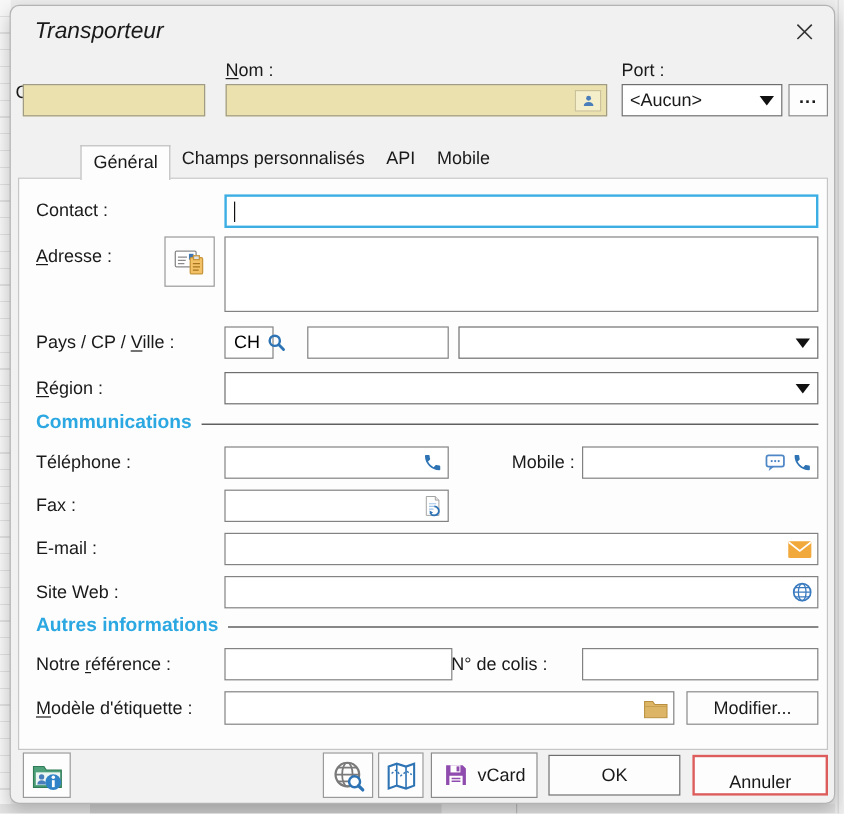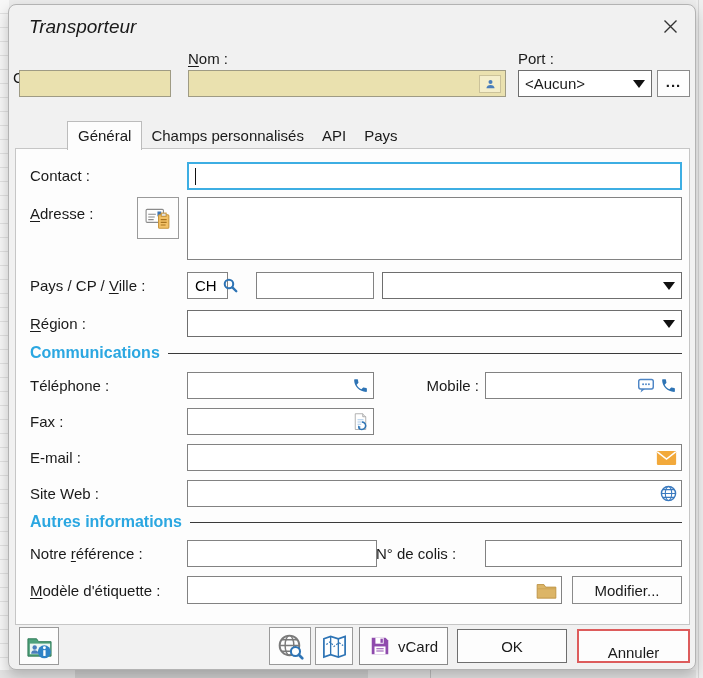--- a/index.html
+++ b/index.html
@@ -57,21 +57,21 @@
   .combo .val { flex:1; font-size:15px; white-space:nowrap; overflow:hidden; }
   .tri { width:0; height:0; border-left:6px solid transparent; border-right:6px solid transparent; border-top:8px solid #111; flex:0 0 auto; }
 
   .btn {
     position:absolute; background:#fdfdfd; border:1px solid #8a8a8a;
     font-family:"Liberation Sans",sans-serif; font-size:15px; color:#1a1a1a;
     display:flex; align-items:center; justify-content:center; gap:7px; cursor:pointer;
   }
   .btn.red { border:2px solid #DD5C5C; }
 
-  .tabs { position:absolute; left:10px; top:115px; height:29px; display:flex; align-items:flex-end;padding-left:48px; }
+  .tabs { position:absolute; left:10px; top:115px; height:29px; display:flex; align-items:flex-start;padding-left:48px; }
   .tab {
     font-size:15px; padding:4px 9px 5px; cursor:pointer; white-space:nowrap;
   }
   .tab.active {
     background:#fdfdfd; border:1px solid #bcbcbc; border-bottom:none;
     position:relative; top:1px; z-index:2; padding:5px 10px 6px;
   }
 
   .panel {
     position:absolute; left:6px; top:143px; width:675px; height:477px;
@@ -143,21 +143,21 @@
     <span class="tri"></span>
   </div>
   <button class="btn" style="left:648px; top:65px; width:33px; height:27px;">
     <span class="dots">...</span>
   </button>
 
   <div class="tabs">
     <div class="tab active">Général</div>
     <div class="tab">Champs personnalisés</div>
     <div class="tab">API</div>
-    <div class="tab">Pays</div>
+    <div class="tab">Mobile</div>
   </div>
 
   <div class="panel">
 
     <span class="lbl" style="left:14px; top:18px;">Contact :</span>
     <div class="fld focus" style="left:171px; top:13px; width:495px; height:28px;">
       <span class="caret"></span>
       <input value="" style="">
     </div>
 

